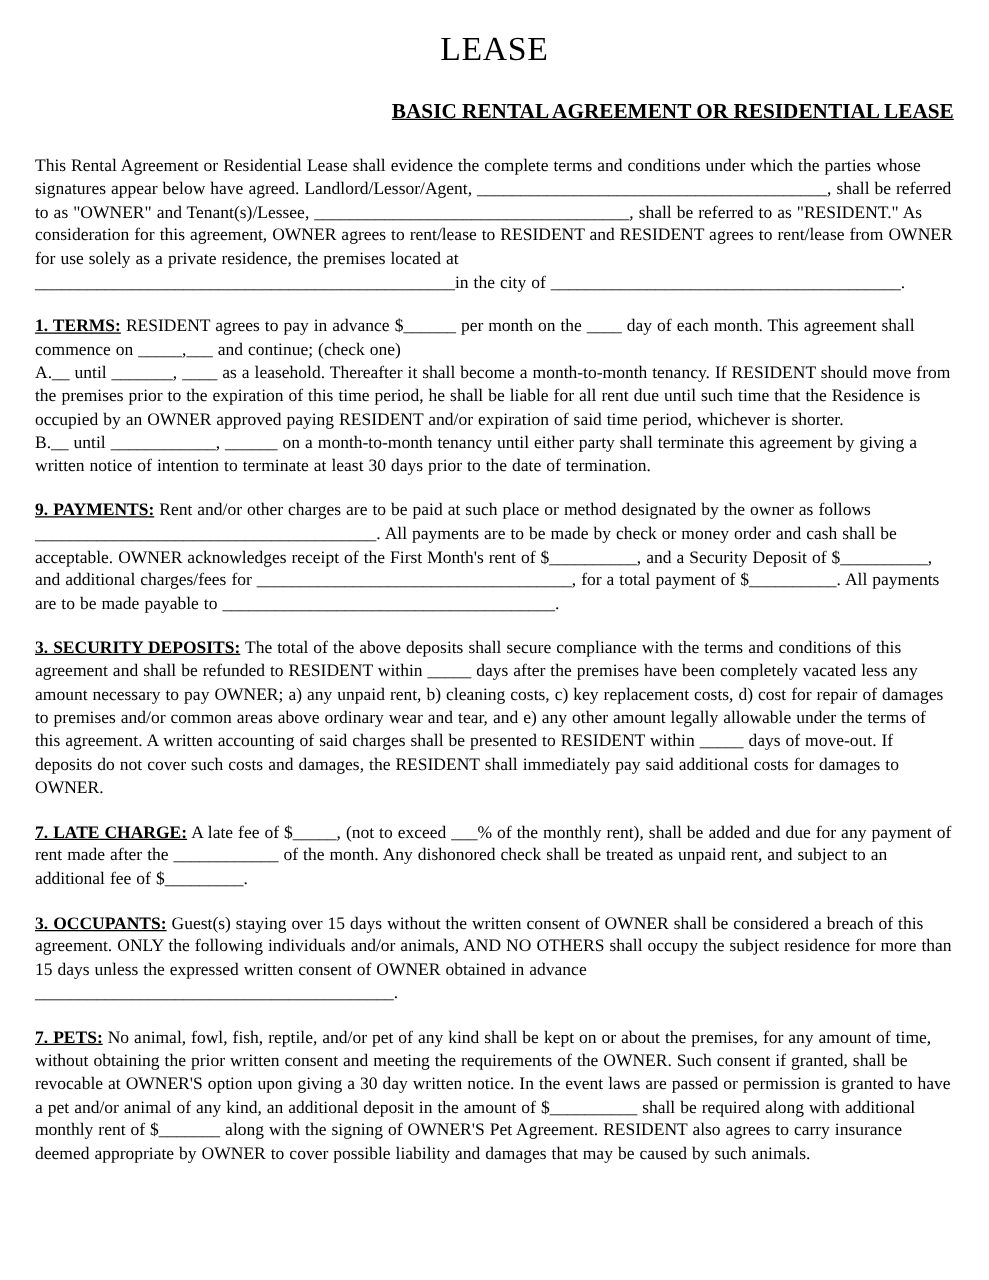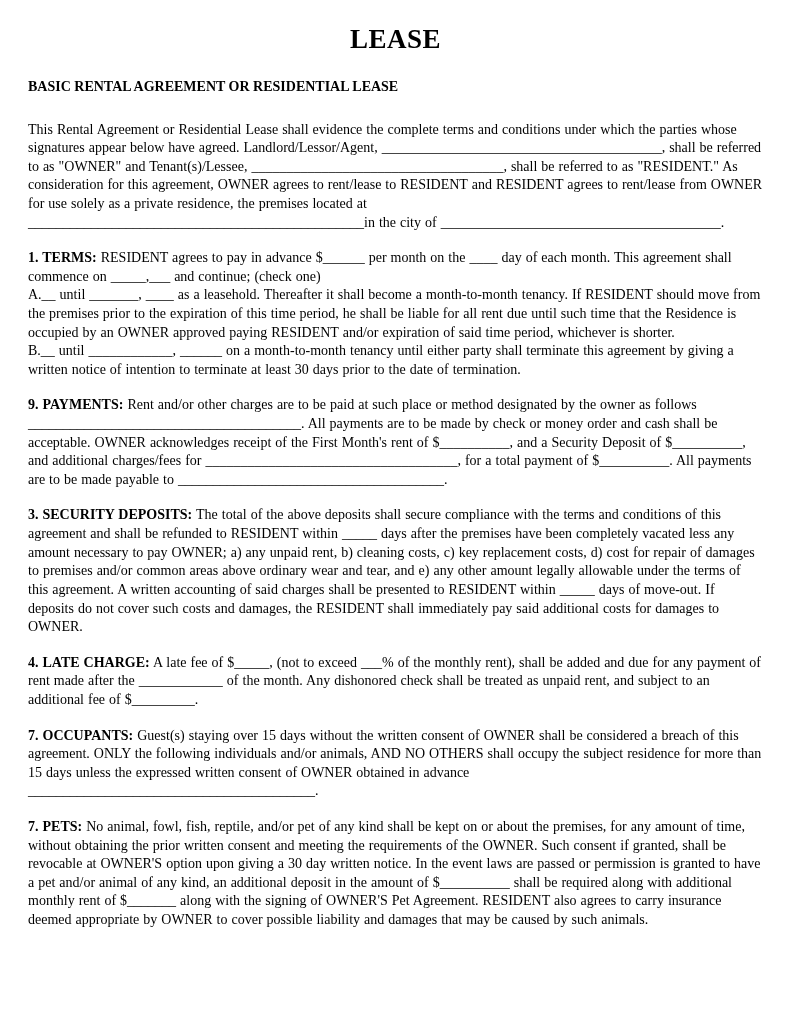--- a/index.html
+++ b/index.html
@@ -12,56 +12,57 @@
     background: #ffffff;
     color: #000000;
     font-family: "Liberation Serif", "DejaVu Serif", serif;
     font-size: 14px;
     line-height: 1.33;
     overflow: hidden;
   }
   .doc-title {
     text-align: center;
     font-size: 27px;
-    font-weight: bold;
+    font-weight: normal;
     letter-spacing: 0.5px;
     margin: 0 0 20px 0;
   }
   .doc-subtitle {
-    text-align: left;
-    font-size: 14px;
+    text-align: right;
+    font-size: 17px;
     font-weight: bold;
     margin: 0 0 24px 0;
+    text-decoration: underline;
   }
   .block {
     margin: 0 0 17px 0;
     white-space: pre-line;
     word-spacing: 0.5px;
   }
-  .sec-label { font-weight: bold; }
+  .sec-label { font-weight: bold; text-decoration: underline; }
 </style>
 </head>
 <body>
 
 <div class="page">
   <h1 class="doc-title">LEASE</h1>
   <h2 class="doc-subtitle">BASIC RENTAL AGREEMENT OR RESIDENTIAL LEASE</h2>
 
   <p class="block">This Rental Agreement or Residential Lease shall evidence the complete terms and conditions under which the parties whose signatures appear below have agreed. Landlord/Lessor/Agent, ________________________________________, shall be referred to as "OWNER" and Tenant(s)/Lessee, ____________________________________, shall be referred to as "RESIDENT." As consideration for this agreement, OWNER agrees to rent/lease to RESIDENT and RESIDENT agrees to rent/lease from OWNER for use solely as a private residence, the premises located at
 ________________________________________________in the city of ________________________________________.</p>
 
   <p class="block"><strong class="sec-label">1. TERMS:</strong> <span>RESIDENT agrees to pay in advance $______ per month on the ____ day of each month. This agreement shall commence on _____,___ and continue; (check one)
 A.__ until _______, ____ as a leasehold. Thereafter it shall become a month-to-month tenancy. If RESIDENT should move from the premises prior to the expiration of this time period, he shall be liable for all rent due until such time that the Residence is occupied by an OWNER approved paying RESIDENT and/or expiration of said time period, whichever is shorter.
 B.__ until ____________, ______ on a month-to-month tenancy until either party shall terminate this agreement by giving a written notice of intention to terminate at least 30 days prior to the date of termination.</span></p>
 
   <p class="block"><strong class="sec-label">9. PAYMENTS:</strong> <span>Rent and/or other charges are to be paid at such place or method designated by the owner as follows
 _______________________________________. All payments are to be made by check or money order and cash shall be acceptable. OWNER acknowledges receipt of the First Month's rent of $__________, and a Security Deposit of $__________, and additional charges/fees for ____________________________________, for a total payment of $__________. All payments are to be made payable to ______________________________________.</span></p>
 
   <p class="block"><strong class="sec-label">3. SECURITY DEPOSITS:</strong> <span>The total of the above deposits shall secure compliance with the terms and conditions of this agreement and shall be refunded to RESIDENT within _____ days after the premises have been completely vacated less any amount necessary to pay OWNER; a) any unpaid rent, b) cleaning costs, c) key replacement costs, d) cost for repair of damages to premises and/or common areas above ordinary wear and tear, and e) any other amount legally allowable under the terms of this agreement. A written accounting of said charges shall be presented to RESIDENT within _____ days of move-out. If deposits do not cover such costs and damages, the RESIDENT shall immediately pay said additional costs for damages to OWNER.</span></p>
 
-  <p class="block"><strong class="sec-label">4. LATE CHARGE:</strong> <span>A late fee of $_____, (not to exceed ___% of the monthly rent), shall be added and due for any payment of rent made after the ____________ of the month. Any dishonored check shall be treated as unpaid rent, and subject to an additional fee of $_________.</span></p>
+  <p class="block"><strong class="sec-label">7. LATE CHARGE:</strong> <span>A late fee of $_____, (not to exceed ___% of the monthly rent), shall be added and due for any payment of rent made after the ____________ of the month. Any dishonored check shall be treated as unpaid rent, and subject to an additional fee of $_________.</span></p>
 
 
-  <p class="block"><strong class="sec-label">7. OCCUPANTS:</strong> <span>Guest(s) staying over 15 days without the written consent of OWNER shall be considered a breach of this agreement. ONLY the following individuals and/or animals, AND NO OTHERS shall occupy the subject residence for more than 15 days unless the expressed written consent of OWNER obtained in advance
+  <p class="block"><strong class="sec-label">3. OCCUPANTS:</strong> <span>Guest(s) staying over 15 days without the written consent of OWNER shall be considered a breach of this agreement. ONLY the following individuals and/or animals, AND NO OTHERS shall occupy the subject residence for more than 15 days unless the expressed written consent of OWNER obtained in advance
 _________________________________________.</span></p>
 
   <p class="block"><strong class="sec-label">7. PETS:</strong> <span>No animal, fowl, fish, reptile, and/or pet of any kind shall be kept on or about the premises, for any amount of time, without obtaining the prior written consent and meeting the requirements of the OWNER. Such consent if granted, shall be revocable at OWNER'S option upon giving a 30 day written notice. In the event laws are passed or permission is granted to have a pet and/or animal of any kind, an additional deposit in the amount of $__________ shall be required along with additional monthly rent of $_______ along with the signing of OWNER'S Pet Agreement. RESIDENT also agrees to carry insurance deemed appropriate by OWNER to cover possible liability and damages that may be caused by such animals.</span></p>
 </div>
 
 </body></html>

